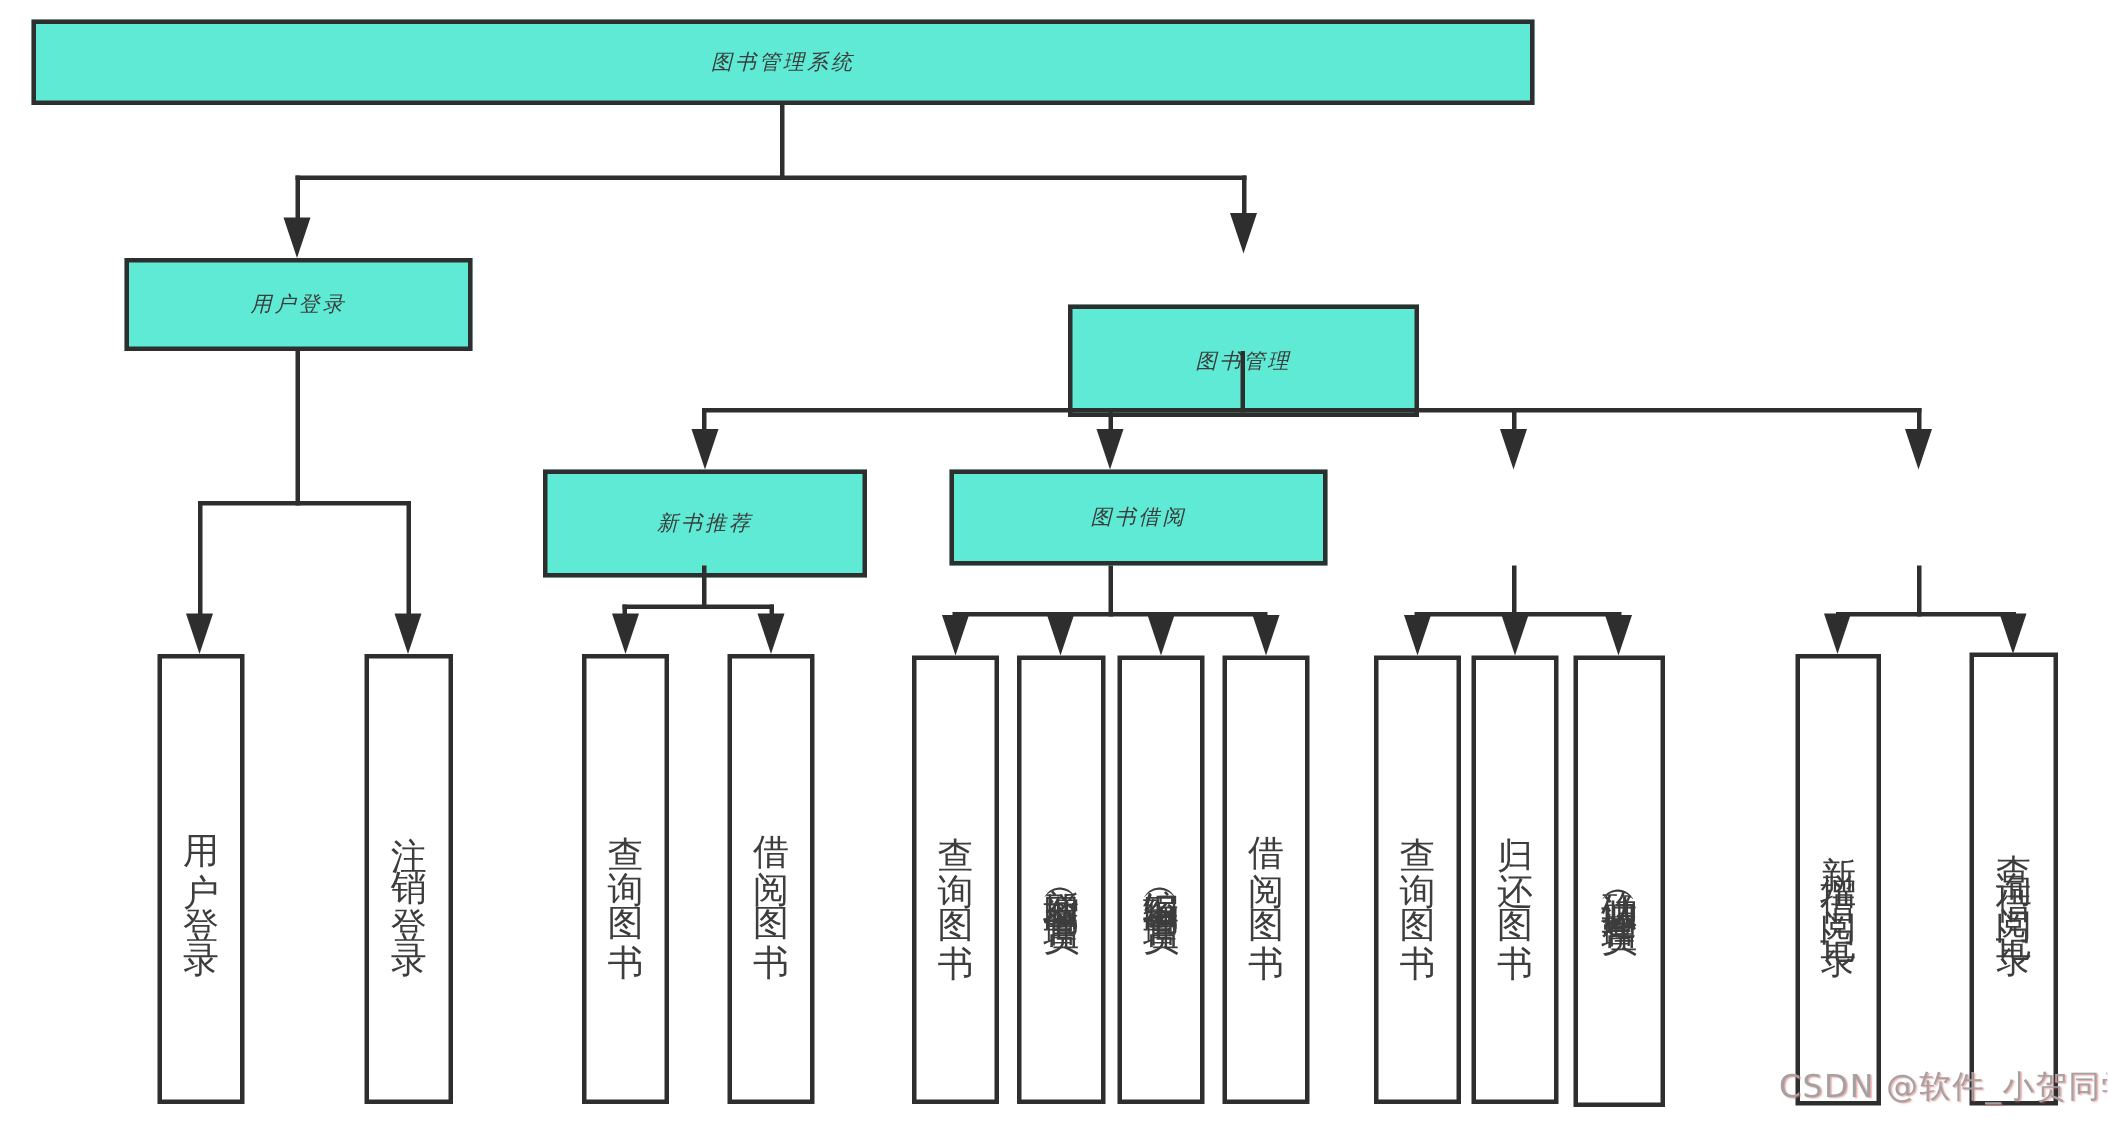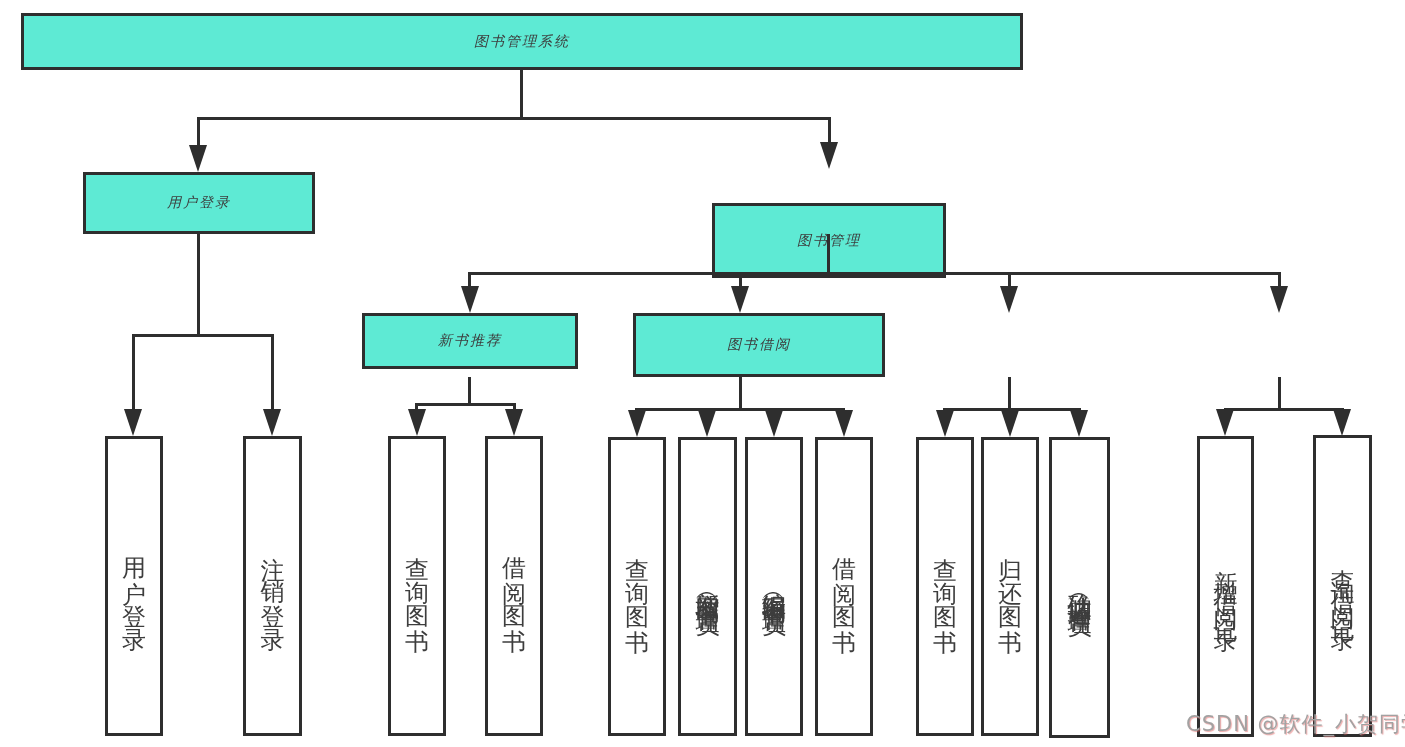--- a/index.html
+++ b/index.html
@@ -68,21 +68,21 @@
   <div class="hline" style="left:468px;top:272px;width:813px;"></div>
   <div class="vline" style="left:468px;top:272px;height:17px;"></div>
   <div class="ah" style="left:461px;top:286px;"></div>
   <div class="vline" style="left:739px;top:272px;height:17px;"></div>
   <div class="ah" style="left:731px;top:286px;"></div>
   <div class="vline" style="left:1008px;top:272px;height:17px;"></div>
   <div class="ah" style="left:1000px;top:286px;"></div>
   <div class="vline" style="left:1278px;top:272px;height:17px;"></div>
   <div class="ah" style="left:1270px;top:286px;"></div>
 
-  <div class="node" style="left:362px;top:313px;width:216px;height:56px;justify-content:center;">
+  <div class="node" style="left:362px;top:313px;width:216px;height:72px;justify-content:center;">
     <span>新书推荐</span>
   </div>
   <div class="node" style="left:633px;top:313px;width:252px;height:64px;">
     <span>图书借阅</span>
   </div>
 
   <div class="vline" style="left:468px;top:377px;height:29px;"></div>
   <div class="hline" style="left:415px;top:403px;width:101px;"></div>
   <div class="vline" style="left:415px;top:403px;height:8px;"></div>
   <div class="ah" style="left:408px;top:409px;"></div>

